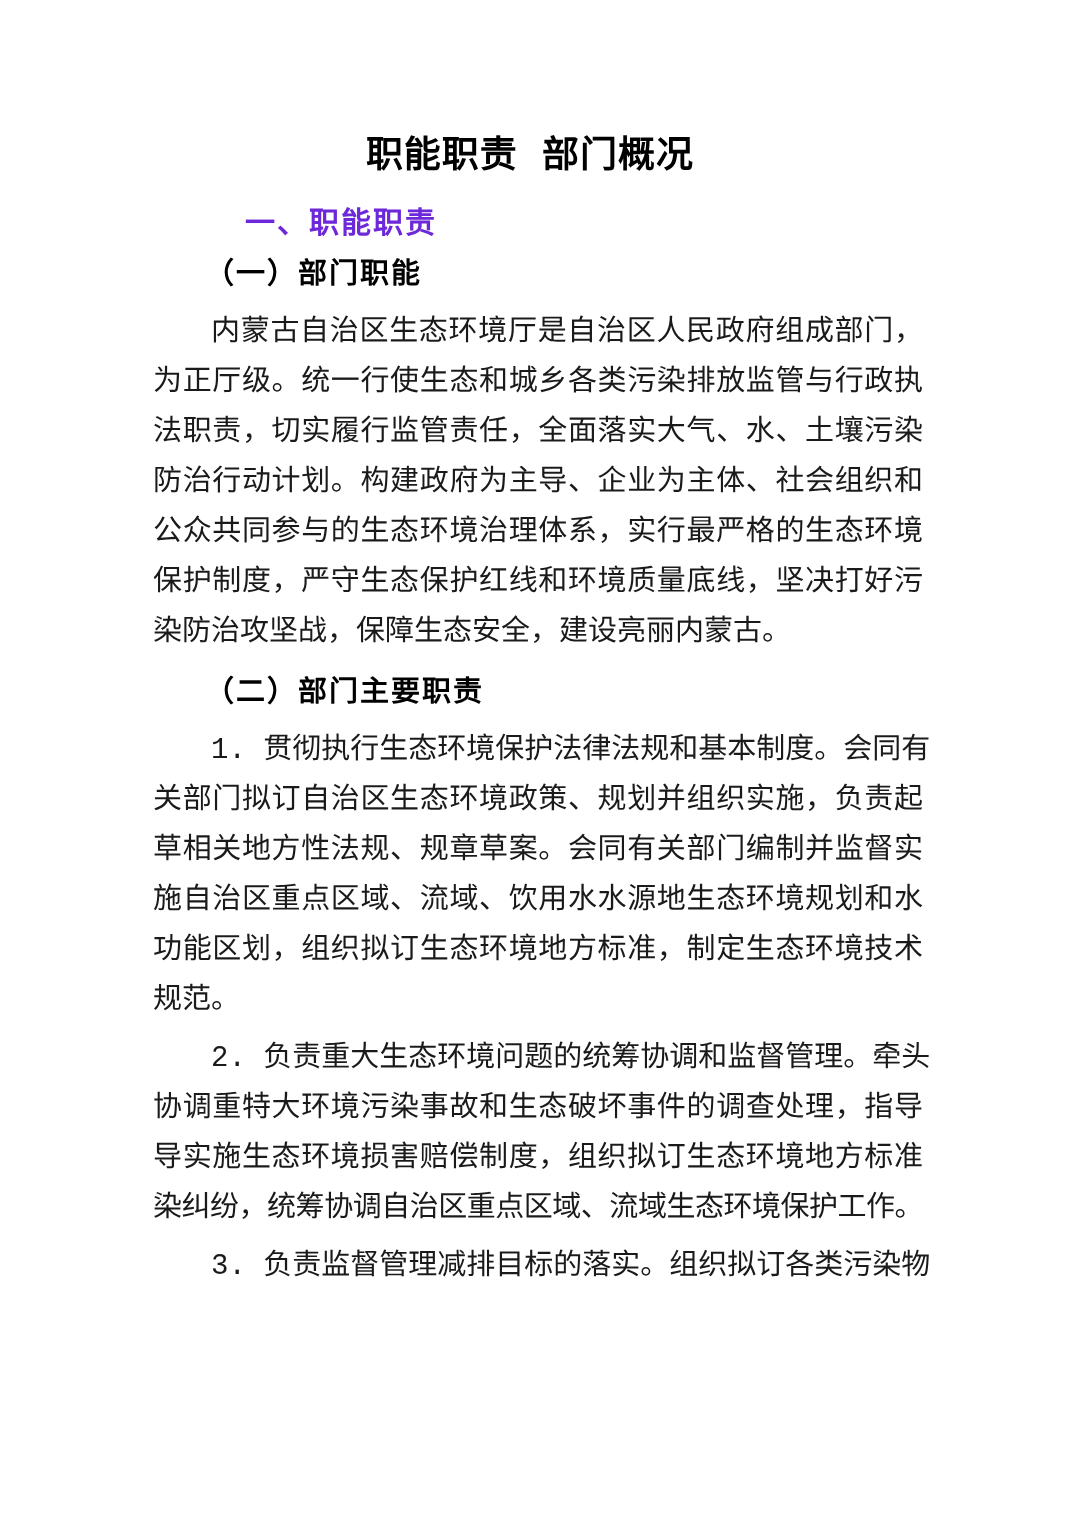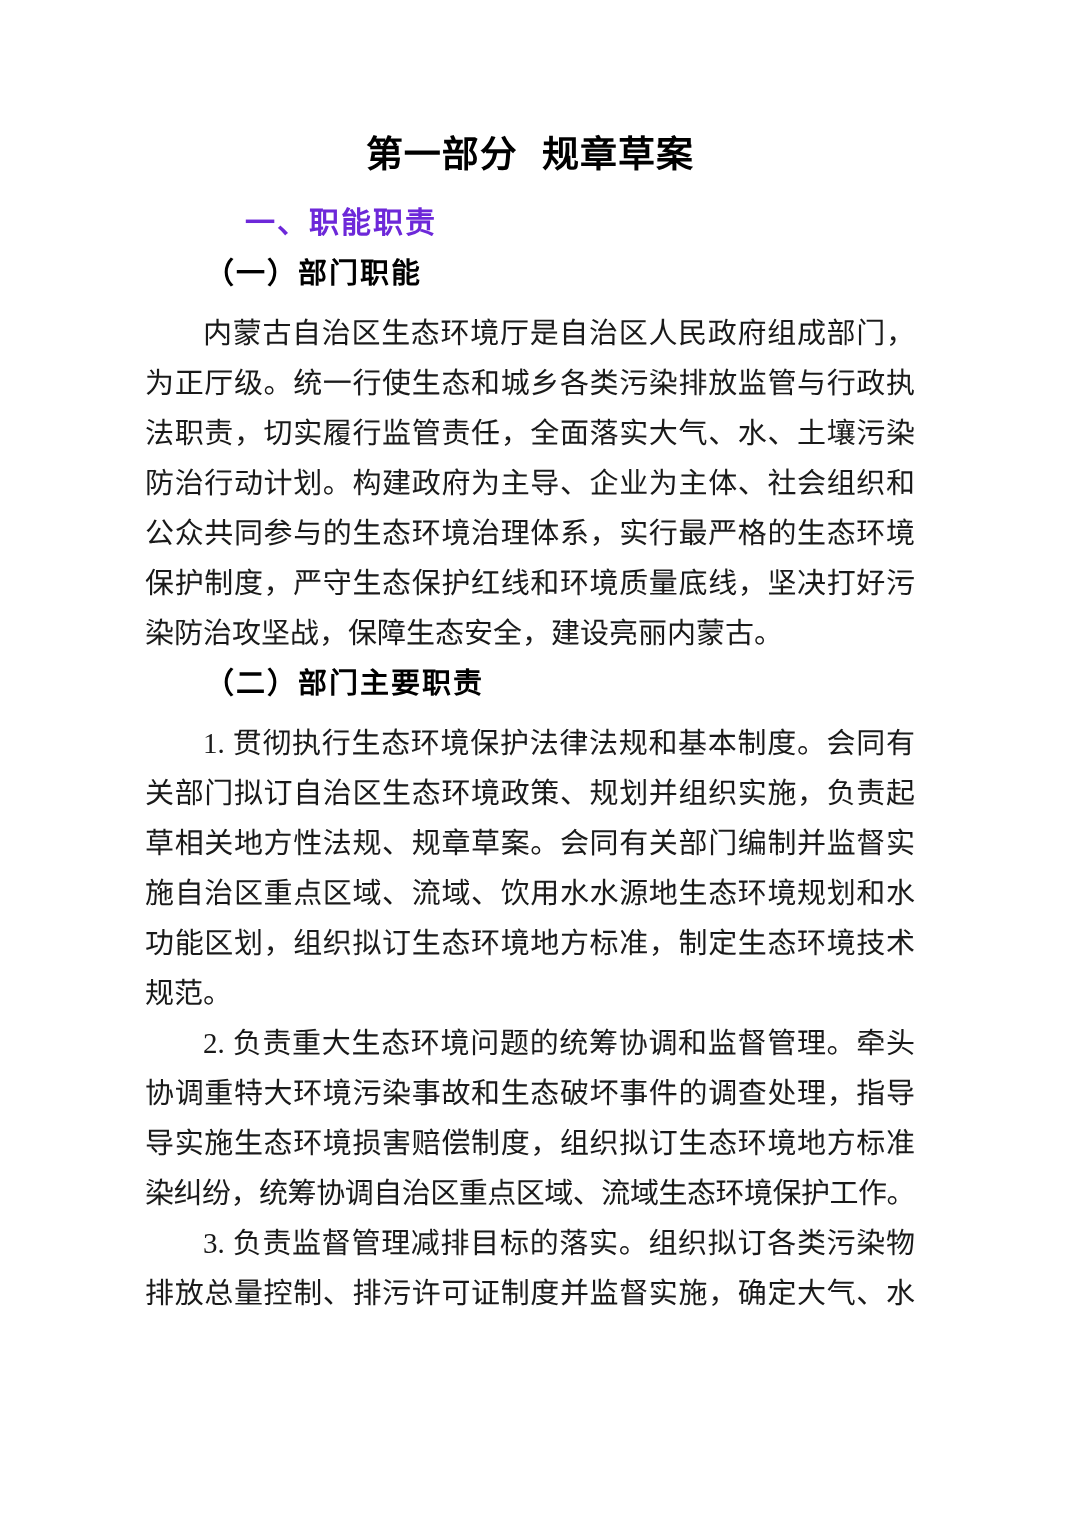--- a/index.html
+++ b/index.html
@@ -44,22 +44,23 @@
   .h2 {
     margin: 0;
     font-size: 29px;
     line-height: 50px;
     text-indent: 60px;
     letter-spacing: 2px;
     color: #000000;
     font-weight: bold;
   }
   .para {
-    margin: 0;
+    margin: 8px;
     width: 770px;
+    font-family: Liberation Mono, monospace;
   }
   .h2 + .para {
     margin-top: 10px;
   }
   .line {
     font-size: 29px;
     line-height: 50px;
     text-align: justify;
     text-justify: inter-character;
     white-space: nowrap;
@@ -72,21 +73,21 @@
     text-indent: 58px;
   }
   .line.tight {
     letter-spacing: -0.6px;
   }
 </style>
 </head>
 <body>
 
 <div class="page">
-  <h1 class="doc-title">第一部分 规章草案</h1>
+  <h1 class="doc-title">职能职责 部门概况</h1>
   <div id="doc-body">
       <div class="h1">一、职能职责</div>
       <div class="h2">（一）部门职能</div>
       <div class="para">
         <div class="line full indent">内蒙古自治区生态环境厅是自治区人民政府组成部门，</div>
         <div class="line full">为正厅级。统一行使生态和城乡各类污染排放监管与行政执</div>
         <div class="line full">法职责，切实履行监管责任，全面落实大气、水、土壤污染</div>
         <div class="line full">防治行动计划。构建政府为主导、企业为主体、社会组织和</div>
         <div class="line full">公众共同参与的生态环境治理体系，实行最严格的生态环境</div>
         <div class="line full">保护制度，严守生态保护红线和环境质量底线，坚决打好污</div>
@@ -102,16 +103,15 @@
         <div class="line">规范。</div>
       </div>
       <div class="para">
         <div class="line full indent">2. 负责重大生态环境问题的统筹协调和监督管理。牵头</div>
         <div class="line full">协调重特大环境污染事故和生态破坏事件的调查处理，指导</div>
         <div class="line full">导实施生态环境损害赔偿制度，组织拟订生态环境地方标准</div>
         <div class="line full tight">染纠纷，统筹协调自治区重点区域、流域生态环境保护工作。</div>
       </div>
       <div class="para">
         <div class="line full indent">3. 负责监督管理减排目标的落实。组织拟订各类污染物</div>
-        <div class="line full">排放总量控制、排污许可证制度并监督实施，确定大气、水</div>
       </div>
     </div>
 </div>
 
 </body></html>

